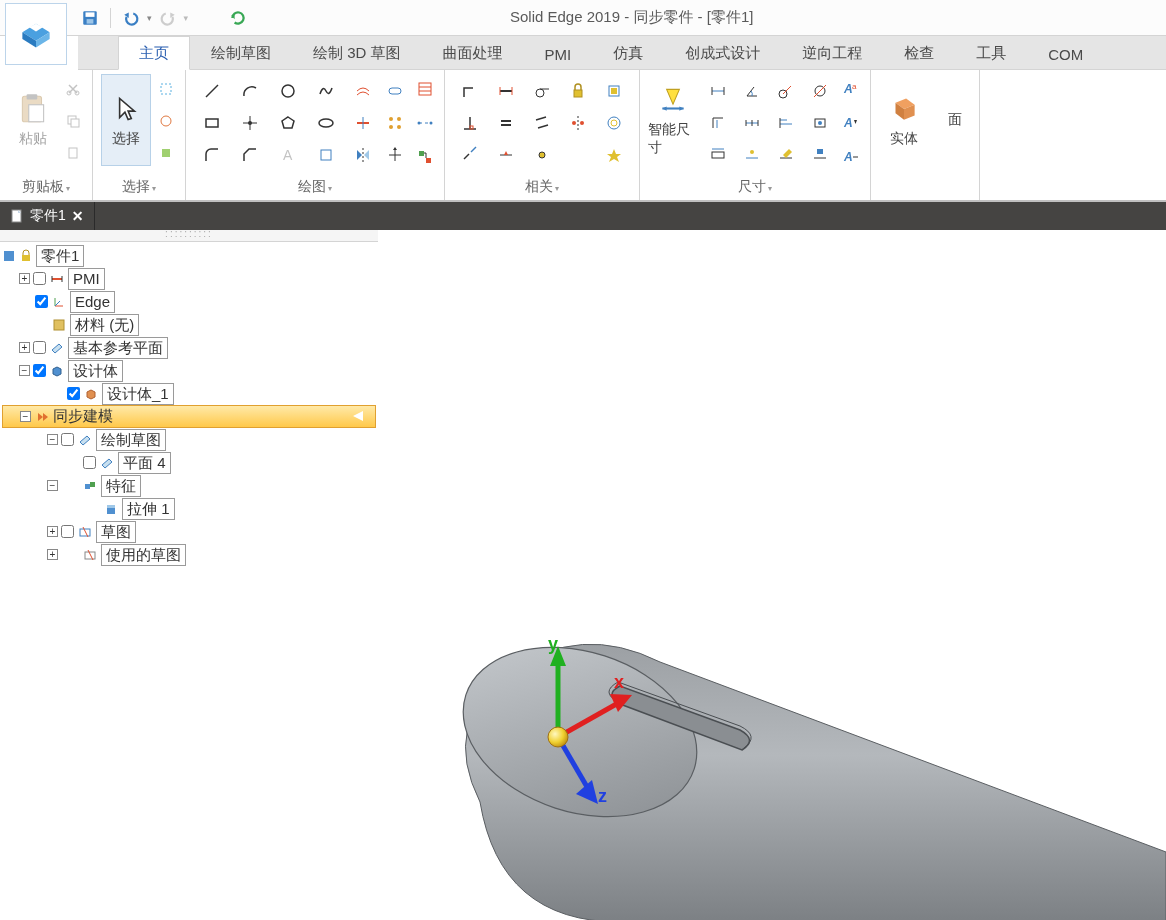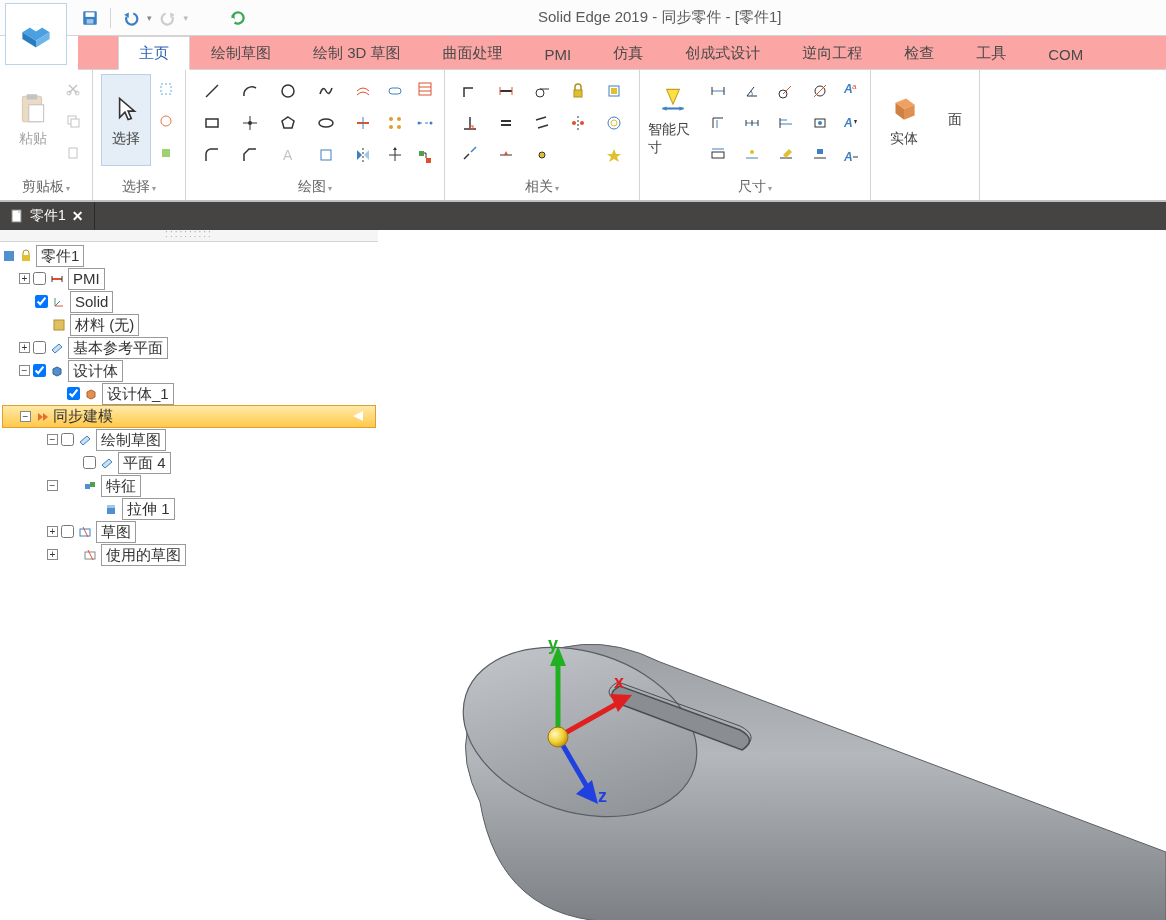--- a/index.html
+++ b/index.html
@@ -4,24 +4,24 @@
 <style>
 * { box-sizing: border-box; margin: 0; padding: 0; font-family: "Microsoft YaHei", "Segoe UI", sans-serif; }
 body { width: 1166px; height: 920px; background: #fff; overflow: hidden; font-size: 13px; color: #333; }
 
 
 .qat { height: 36px; display: flex; align-items: center; border-bottom: 1px solid #d4d4d4; background: #fcfcfc; position: relative; }
 .app-btn { width: 62px; height: 62px; position: absolute; top: 3px; left: 5px; border: 1px solid #bcd4ea; background: #fff; display: flex; align-items: center; justify-content: center; z-index: 10; }
 .qat-inner { margin-left: 78px; display: flex; align-items: center; gap: 4px; height: 100%; }
 .qat-btn { width: 24px; height: 24px; display: flex; align-items: center; justify-content: center; cursor: pointer; }
 .qat-sep { width: 1px; height: 20px; background: #d4d4d4; margin: 0 4px; }
-.title-text { position: absolute; left: 50%; transform: translateX(-30%); font-size: 15px; color: #5a5a5a; margin-left: 28px; }
-
-
-.ribbon-tabs { height: 34px; display: flex; align-items: flex-end; margin-left: 78px; gap: 0; border-bottom: 1px solid #d4d4d4; background: #fca5a5; padding-left: 40px; }
+.title-text { position: absolute; left: 50%; transform: translateX(-30%); font-size: 15px; color: #5a5a5a; }
+
+
+.ribbon-tabs { height: 34px; display: flex; align-items: flex-end; margin-left: 78px; gap: 0; border-bottom: 1px solid #d4d4d4; background: #e5e5e5; padding-left: 40px; }
 .ribbon-tab { padding: 7px 20px 6px; font-size: 15px; color: #4a4a4a; cursor: pointer; border: 1px solid transparent; position: relative; top: 1px; }
 .ribbon-tab.active { background: #fff; border-color: #d4d4d4; border-bottom-color: #fff; color: #2a5fb0; }
 
 
 .ribbon { height: 132px; display: flex; border-bottom: 2px solid #c0c0c0; background: #fff; }
 .ribbon-group { display: flex; flex-direction: column; border-right: 1px solid #d4d4d4; padding: 4px 8px 2px; }
 .ribbon-group-body { flex: 1; display: flex; align-items: flex-start; gap: 4px; }
 .ribbon-group-label { text-align: center; font-size: 14px; color: #666; padding: 2px 0; }
 .ribbon-group-label::after { content: "▾"; font-size: 8px; margin-left: 2px; color: #999; }
 .big-btn { display: flex; flex-direction: column; align-items: center; justify-content: center; width: 50px; height: 92px; gap: 4px; cursor: pointer; }
@@ -593,21 +593,21 @@
     <div class="tree-row">
       <span class="tree-indent" style="width:30px"></span>
       <input type="checkbox" class="tree-chk" checked="" style="">
       <span class="tree-icon">
           <svg class="ico-sm" viewBox="0 0 14 14">
             <line x1="3" y1="11" x2="3" y2="3" stroke="#50a050"></line>
             <line x1="3" y1="11" x2="11" y2="11" stroke="#e05030"></line>
             <line x1="3" y1="11" x2="8" y2="6" stroke="#4080c0"></line>
           </svg>
         </span>
-      <span class="tree-label">Solid</span>
+      <span class="tree-label">Edge</span>
     </div>
     <div class="tree-row">
       <span class="tree-indent" style="width:46px"></span>
       <span class="tree-icon">
           <svg class="ico-sm" viewBox="0 0 14 14">
             <rect x="2" y="2" width="10" height="10" fill="#e0c060" stroke="#b09030"></rect>
           </svg>
         </span>
       <span class="tree-label">材料 (无)</span>
     </div>

